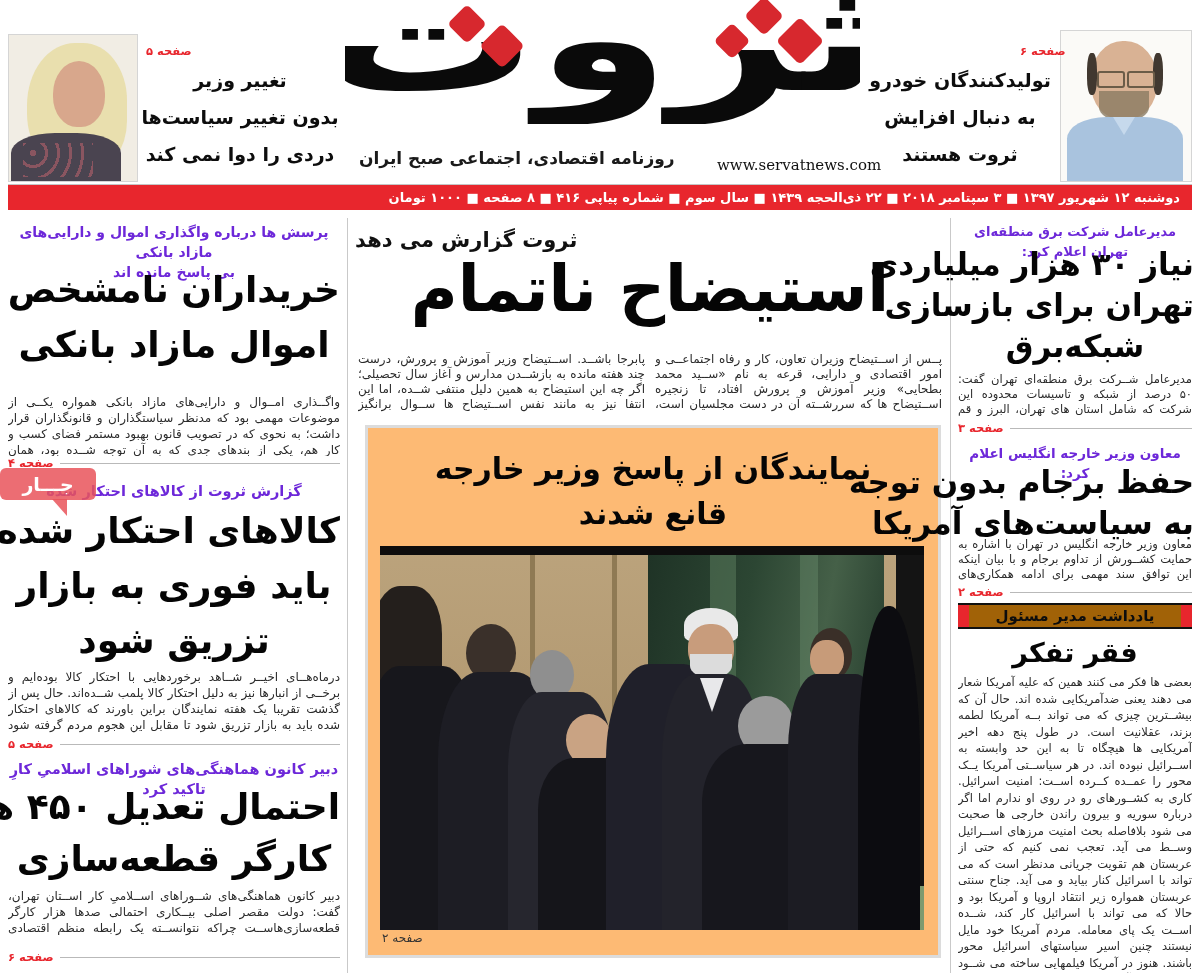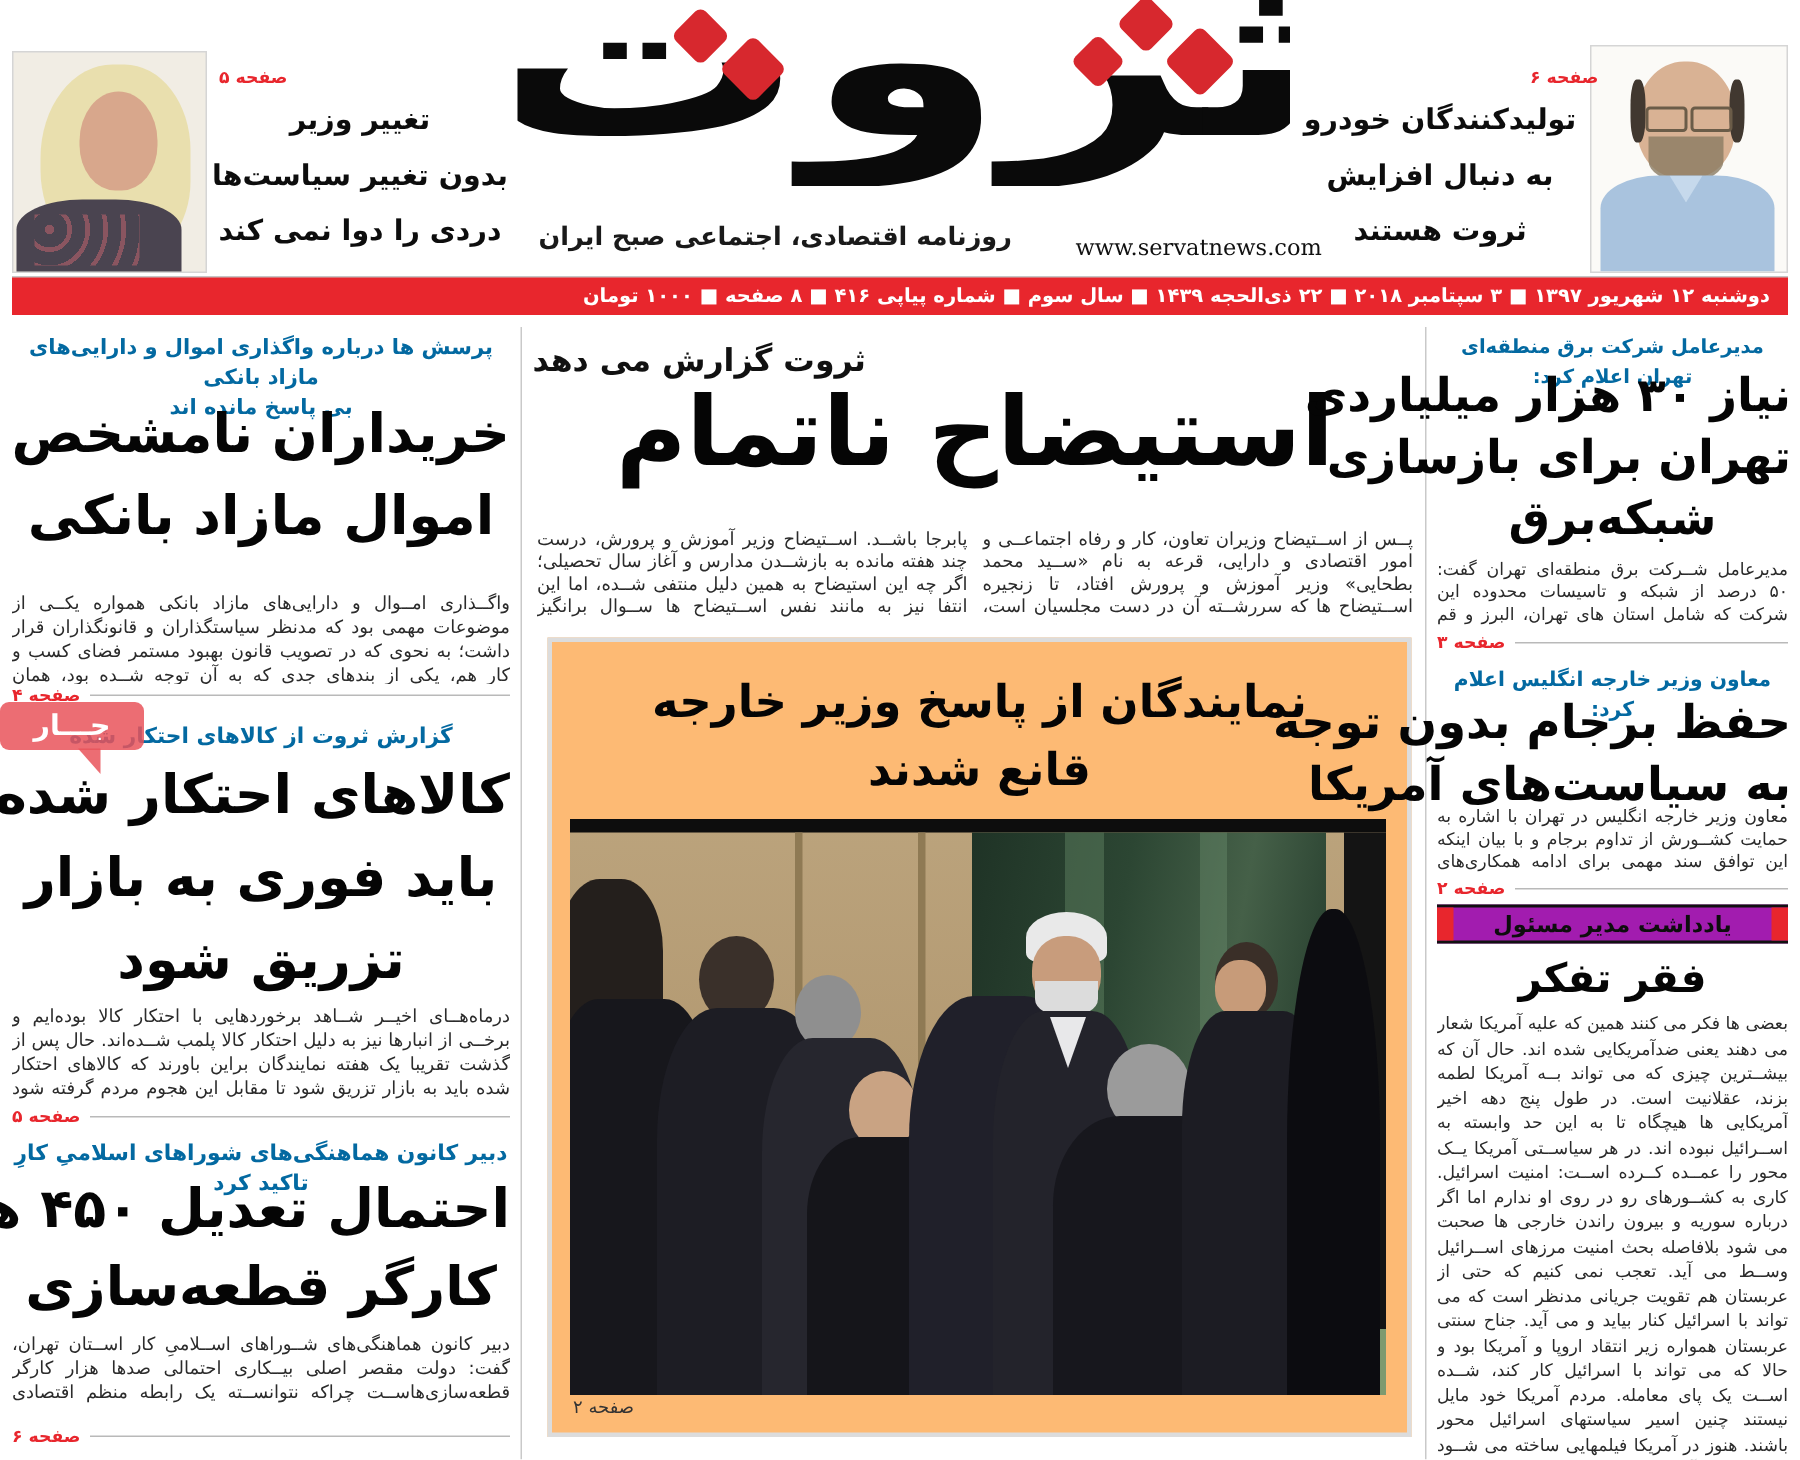--- a/index.html
+++ b/index.html
@@ -22,21 +22,21 @@
   }
   .dot{position:absolute;background:#d7282e;border-radius:5px;transform:rotate(45deg);}
   .tagline{font-size:17px;font-weight:bold;color:#1a1a1a;}
   .website{font-size:15px;font-family:"DejaVu Serif",serif;color:#111;direction:ltr;}
   .datebar{
     background:#e8262d;color:#fff;font-size:13px;font-weight:bold;
     display:flex;align-items:center;justify-content:flex-start;
     padding:0 12px;box-sizing:border-box;border-top:1px solid #c5c5c5;white-space:nowrap;overflow:hidden;
   }
   
-  .kicker{font-weight:bold;font-size:14px;line-height:20px;text-align:center;color:#0369a1;}
+  .kicker{font-weight:bold;font-size:14px;line-height:20px;text-align:center;color:#6d28d9;}
   .headline{font-weight:bold;text-align:center;color:#050505;white-space:nowrap;}
   .hl-left{font-size:36px;line-height:55px;}
   .hl-right{font-size:31px;line-height:41px;}
   .body-text{font-size:12px;line-height:16px;text-align:justify;color:#2b2b2b;overflow:hidden;}
   .pref-row{display:flex;align-items:center;gap:6px;direction:ltr;}
   .pref-row .line{flex:1;height:1px;background:#b9b9b9;}
   
   .lead-kicker{font-size:21px;font-weight:bold;text-align:left;}
   .lead-headline{font-size:64px;font-weight:bold;text-align:center;white-space:nowrap;color:#050505;}
   .lead-body{font-size:12px;line-height:15px;text-align:justify;color:#2b2b2b;overflow:hidden;}
@@ -47,21 +47,21 @@
   .badge{
     background:rgba(233,84,90,.85);color:#fff;font-weight:bold;font-size:19px;
     border-radius:6px;display:flex;align-items:center;justify-content:center;z-index:6;
   }
   .badge-tail{
     width:0;height:0;border-top:17px solid rgba(233,84,90,.85);
     border-left:15px solid transparent;z-index:6;
   }
   
   .note-banner{
-    border-top:2px solid #111;border-bottom:2px solid #111;background:#a21caf;
+    border-top:2px solid #111;border-bottom:2px solid #111;background:#a16207;
     display:flex;align-items:center;justify-content:center;
     font-size:15px;font-weight:bold;color:#0d0d0d;
   }
   .note-end{position:absolute;top:0;bottom:0;width:11px;background:#e8262d;}
   .ed-headline{font-size:27px;font-weight:bold;text-align:center;color:#050505;}
   .ed-body{font-size:11.5px;line-height:16.5px;text-align:justify;color:#2b2b2b;overflow:hidden;}
   .ed-photo-wrap{float:right;width:102px;margin:0 0 4px 10px;}
   .ed-photo{width:96px;height:126px;border:1px solid #cfcfcf;position:relative;overflow:hidden;background:#aab0b6;}
   .ed-caption{font-size:12px;font-weight:bold;text-align:center;margin-top:4px;}
   

